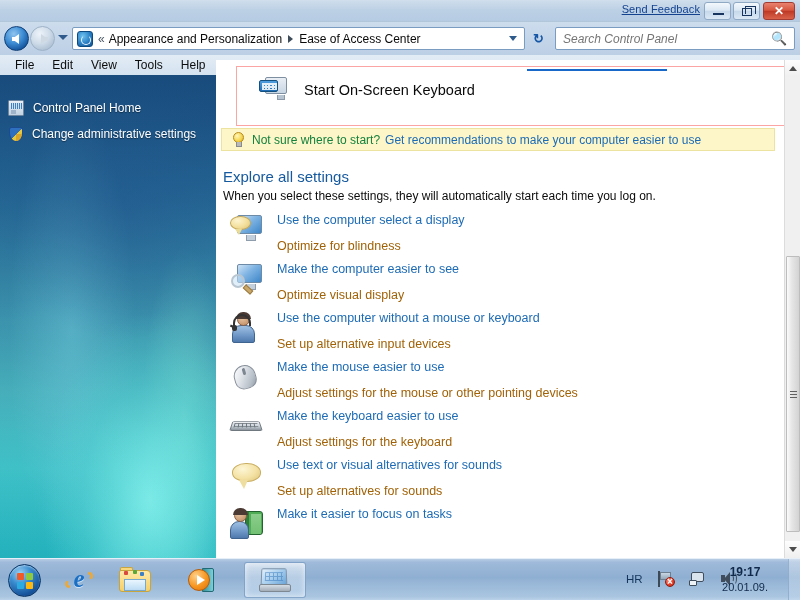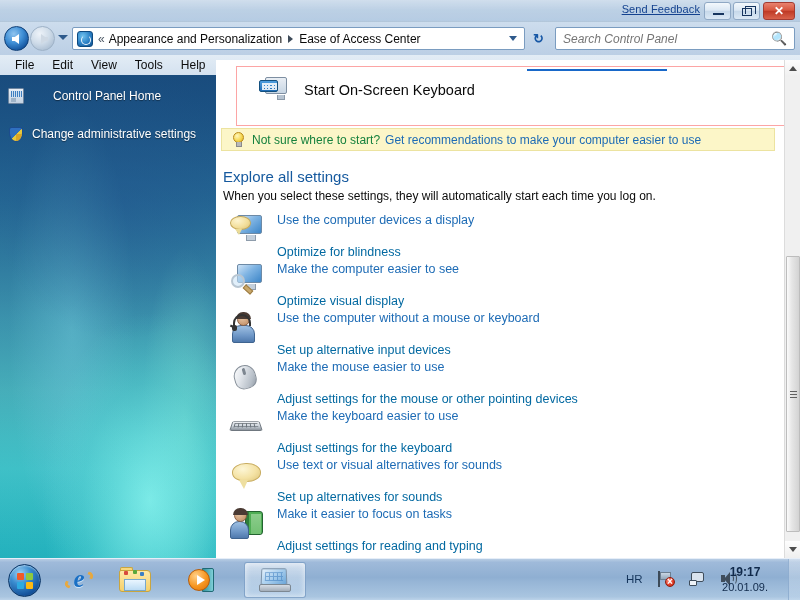--- a/index.html
+++ b/index.html
@@ -166,22 +166,22 @@
   }
 
   
   #leftpane {
     position: absolute; left: 0; top: 75px; width: 216px; height: 483px;
     background: linear-gradient(to bottom, rgba(22,68,118,.62) 0%, rgba(26,80,130,.42) 22%, rgba(40,120,160,.20) 50%, rgba(60,160,180,.07) 75%, rgba(70,180,190,.02) 100%);
   }
   .task-link {
     display: flex; align-items: center; height: 26px; padding-left: 8px; cursor: pointer;
   }
-  #tl-home { margin-top: 8px; gap: 20px; }
-  #tl-admin { margin-top: 12px; }
+  #tl-home { margin-top: 20px; }
+  #tl-admin { margin-top: 0; }
   .task-link .tl-label {
     font-size: 12px; color: #ffffff; margin-left: 9px; white-space: nowrap;
     text-shadow: 0 1px 1px rgba(0,0,0,.45);
   }
   .ic16 { width: 16px; height: 16px; position: relative; flex: 0 0 auto; }
   
   #ic-cphome {
     background: linear-gradient(to bottom, #e8eef5 0%, #c3d2e2 100%);
     border: 1px solid #6f86a0; border-radius: 1px;
   }
@@ -299,21 +299,21 @@
   .setting-row {
     position: relative; height: 49px; padding-left: 14px; display: flex; align-items: flex-start;
   }
   .setting-icon { width: 34px; height: 32px; position: relative; flex: 0 0 auto; margin-top: 4px; }
   .setting-text { margin-left: 13px; padding-top: 2px; }
   .setting-link {
     display: block; font-size: 12.5px; color: #1d6bb5; cursor: pointer; line-height: 16px;
     white-space: nowrap;
   }
   .setting-desc {
-    display: block; font-size: 12.5px; color: #0369a1; line-height: 16px; margin-top: 16px;
+    display: block; font-size: 12.5px; color: #a16207; line-height: 16px; margin-top: 10px;
     white-space: nowrap;
   }
 
   
   .mon-base {
     position: absolute; left: 7px; top: 1px; width: 25px; height: 19px;
     background: linear-gradient(140deg, #cfe3f6 0%, #7fb4e3 45%, #3d86c8 100%);
     border: 1px solid #6d8aa6; border-radius: 2px;
   }
   .mon-base:after {
@@ -699,21 +699,21 @@
       <div id="explore-sub">When you select these settings, they will automatically start each time you log on.</div>
 
       <div id="settings-list">
 
         <div class="setting-row">
           <span class="setting-icon">
             <span class="mon-base"></span>
               <span class="bubble-y"></span>
           </span>
           <span class="setting-text">
-            <span class="setting-link">Use the computer devices a display</span>
+            <span class="setting-link">Use the computer select a display</span>
             <span class="setting-desc">Optimize for blindness</span>
           </span>
         </div>
 
         <div class="setting-row">
           <span class="setting-icon">
             <span class="mon-base"></span>
               <span class="magnifier"></span>
           </span>
           <span class="setting-text">
@@ -768,21 +768,20 @@
 
         <div class="setting-row">
           <span class="setting-icon">
             <span class="book-green"></span>
             <span class="person-body" style="left:0;width:19px;"></span>
             <span class="person-head" style="left:4px;"></span>
             <span class="person-hair" style="left:3px;"></span>
           </span>
           <span class="setting-text">
             <span class="setting-link">Make it easier to focus on tasks</span>
-            <span class="setting-desc">Adjust settings for reading and typing</span>
           </span>
         </div>
 
       </div>
     </div>
   </div>
 
   <div id="scrollbar">
     <div class="sb-btn" id="sb-up">
       <span class="sb-tri-up"></span>

